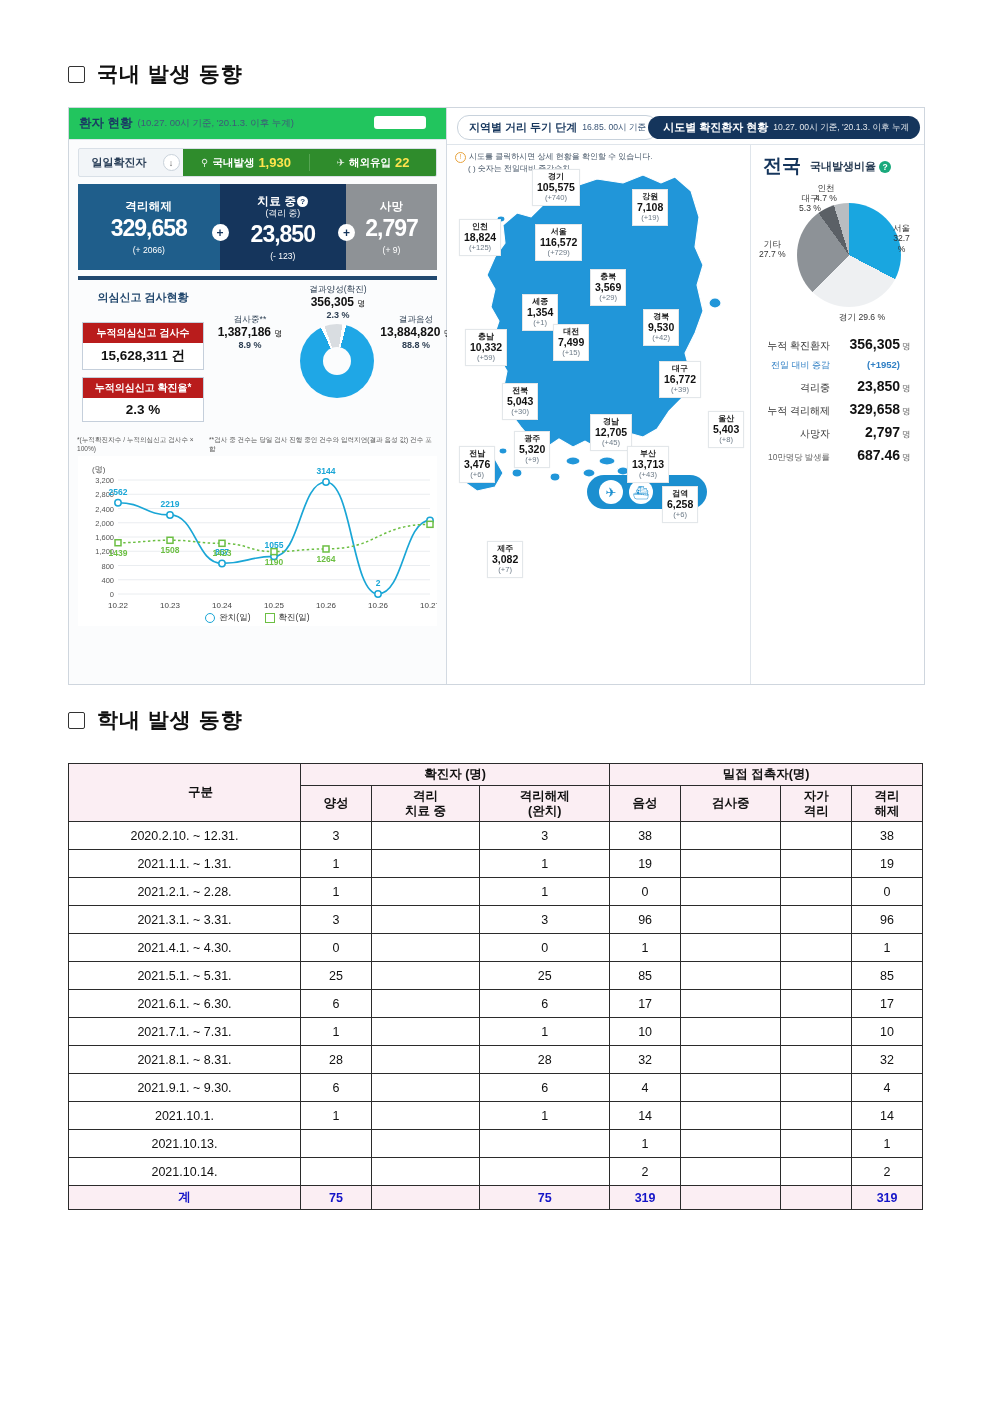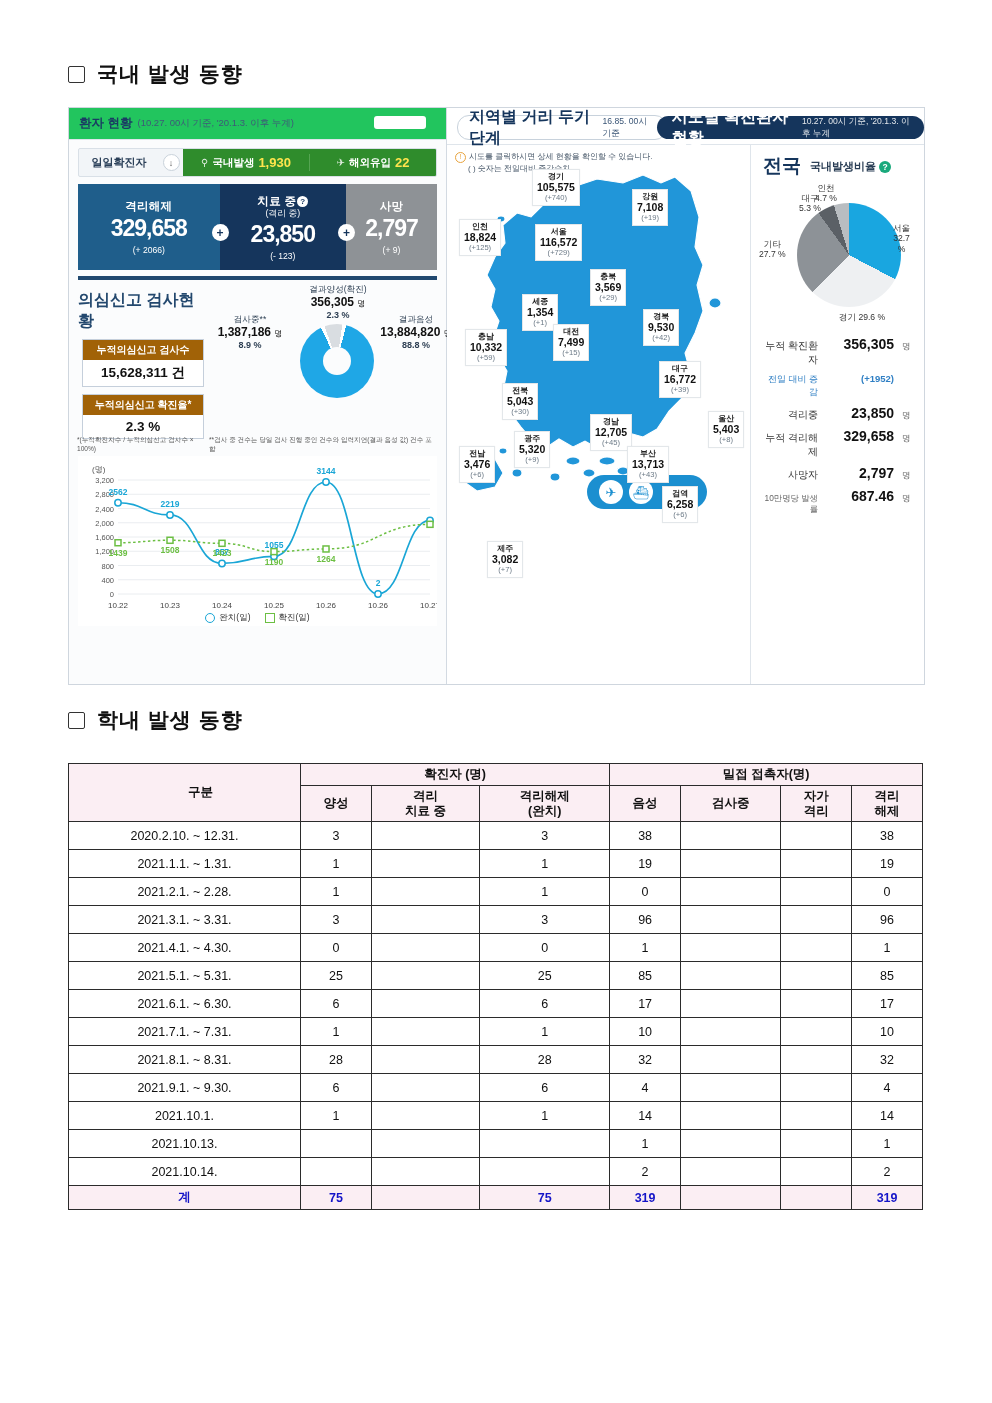--- a/index.html
+++ b/index.html
@@ -59,23 +59,23 @@
       background:#fff;color:#15355c;font-size:12px;font-weight:bold;display:flex;
       align-items:center;justify-content:center;z-index:4;}
   .qmark{display:inline-block;width:11px;height:11px;border-radius:50%;background:#fff;color:#15355c;
       font-size:8px;line-height:11px;text-align:center;vertical-align:1px;margin-left:1px;font-weight:bold;}
 
   .hrblue{margin:6px 9px 0 9px;height:4px;background:#20486f;}
 
   
   .testwrap{margin:6px 9px 0 9px;display:flex;height:150px;}
   .tw-left{width:130px;display:flex;flex-direction:column;align-items:center;padding-top:4px;}
-  .tl-title{font-size:16px;font-weight:bold;color:#23486e;margin-bottom:7px;}
+  .tl-title{font-size:11px;font-weight:bold;color:#23486e;margin-bottom:17px;}
   .tl-box{width:120px;margin-bottom:7px;border:1px solid #c5cfdb;background:#fff;}
-  .tl-box .hd{background:#a16207;color:#fff;font-size:10px;font-weight:bold;text-align:center;padding:3px 0;}
+  .tl-box .hd{background:#b91c1c;color:#fff;font-size:10px;font-weight:bold;text-align:center;padding:3px 0;}
   .tl-box .vl{font-size:13.5px;font-weight:bold;text-align:center;padding:4px 0;color:#111;}
   .tw-right{flex:1;position:relative;}
 
   .donut{position:absolute;left:92px;top:38px;width:74px;height:74px;border-radius:50%;
     background:conic-gradient(#d9dde1 0 2.3%, #ffffff 2.3% 4.0%, #1fa7e6 4.0% 92.8%, #ffffff 92.8% 94.5%, #d9dde1 94.5% 100%);}
   .donut::after{content:"";position:absolute;left:23px;top:23px;width:28px;height:28px;border-radius:50%;background:#fbfcfd;}
   .lblpos{position:absolute;text-align:center;line-height:1.25;}
   .lblpos .t{font-size:8.6px;color:#2c3e52;}
   .lblpos .v{font-size:12px;font-weight:bold;color:#111;}
   .lblpos .v small{font-size:8px;font-weight:normal;}
@@ -88,21 +88,21 @@
   
   .chtitle{margin:6px 9px 0 9px;background:#e8f1f8;text-align:center;font-size:12px;font-weight:bold;
       color:#1d3c5e;padding:5px 0;border:1px solid #dbe6ef;}
   .chbox{margin:0 9px;height:170px;position:relative;background:#fff;}
 
   
   .tabrow{position:absolute;left:10px;top:7px;display:flex;align-items:center;gap:0;z-index:6;}
   .tab{height:23px;border-radius:12px;display:flex;align-items:center;padding:0 11px;gap:5px;font-size:10.5px;}
   .tab.off{background:#fff;border:1px solid #c8d2dc;color:#15355c;}
   .tab.on{background:#15355c;color:#fff;margin-left:-10px;padding-left:15px;}
-  .tab b{font-size:16px;}
+  .tab b{font-size:11px;}
   .tab span{font-size:8.6px;opacity:.88;}
 
   .rsplit{position:absolute;left:0;top:36px;right:0;bottom:0;display:flex;border-top:1px solid #dfe5eb;}
   .mapcol{width:303px;position:relative;}
   .natcol{flex:1;border-left:1px solid #dfe5eb;position:relative;padding:8px 10px 0 12px;}
 
   .maptip{position:absolute;left:8px;top:6px;font-size:8px;color:#4a5a6b;line-height:1.5;}
   .maptip .ic{display:inline-block;width:9px;height:9px;border-radius:50%;border:1px solid #e8a33d;
       color:#e8a33d;font-size:7px;line-height:8px;text-align:center;margin-right:3px;}
 
@@ -122,21 +122,21 @@
   .nat-title .sm{font-size:11px;font-weight:bold;color:#2b3f56;}
   .qm-green{display:inline-block;width:12px;height:12px;border-radius:50%;background:#1aa97c;color:#fff;
       font-size:8.5px;line-height:12px;text-align:center;font-weight:bold;}
 
   .pieholder{position:relative;height:150px;}
   .pie{position:absolute;left:34px;top:24px;width:104px;height:104px;border-radius:50%;
      background:conic-gradient(#19a6e0 0deg 117.7deg,#eef0f2 117.7deg 224.3deg,#8d9297 224.3deg 324.0deg,#5b6066 324.0deg 343.1deg,#b9bdc1 343.1deg 360deg);}
   .plab{position:absolute;font-size:8.6px;color:#333;text-align:center;line-height:1.2;}
 
   .natlist{margin-top:4px;}
-  .nrow{display:flex;align-items:baseline;justify-content:flex-end;gap:8px;padding:3px 0;}
+  .nrow{display:flex;align-items:baseline;justify-content:flex-end;gap:2px;padding:3px 0;}
   .nrow .k{flex:1;text-align:right;font-size:10px;color:#333;}
   .nrow .v{font-size:14px;font-weight:bold;color:#111;min-width:68px;text-align:right;}
   .nrow .u{font-size:8.5px;color:#666;width:12px;}
   .nrow.delta .k{font-size:9px;color:#2f7fc4;}
   .nrow.delta .v{font-size:9.5px;color:#2f7fc4;font-weight:bold;}
   .nrow.small .k{font-size:8.4px;color:#666;}
 
   
   #tbl{position:absolute;left:68px;top:763px;width:855px;border-collapse:collapse;
        font-size:12.5px;color:#111;}

